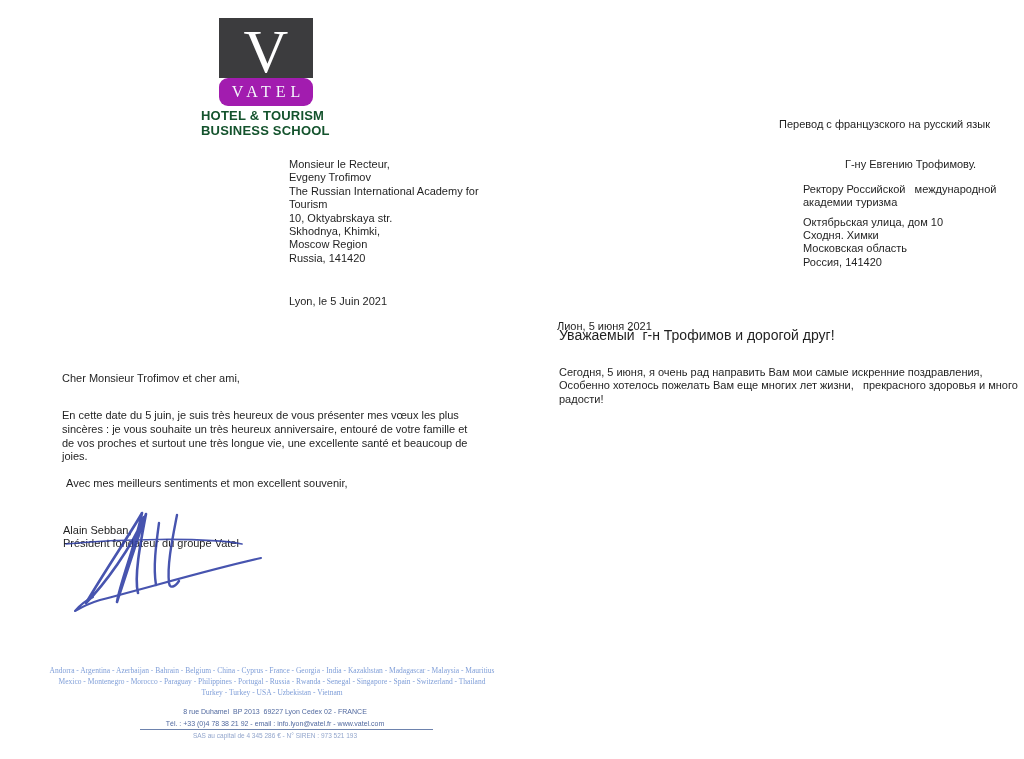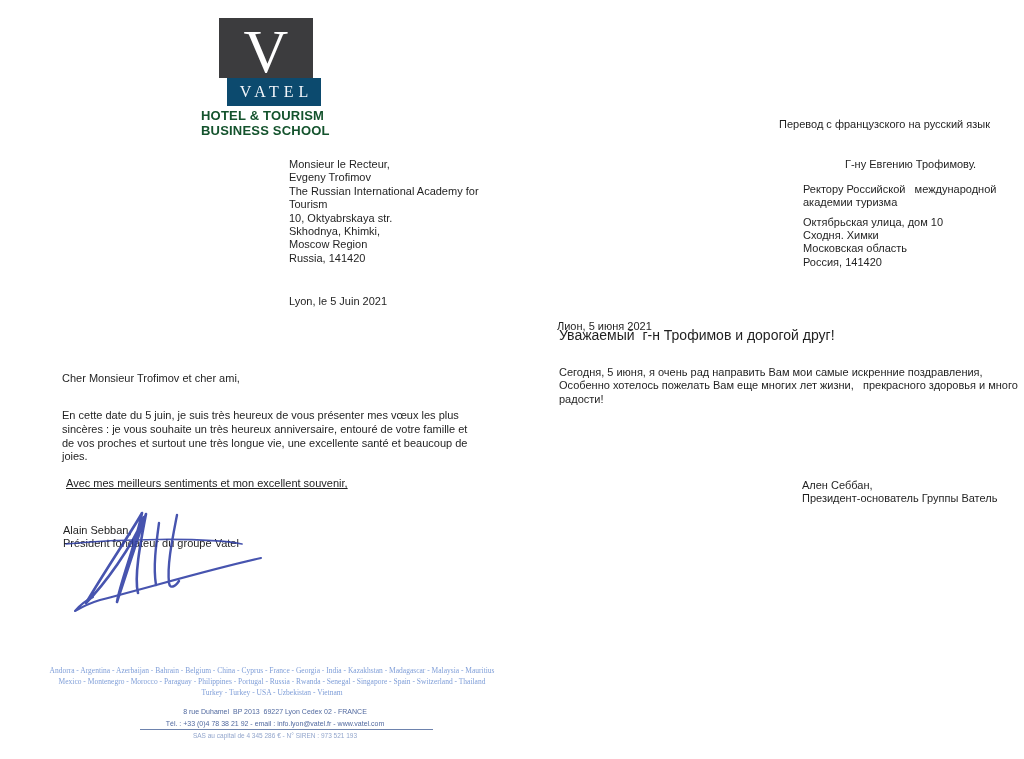--- a/index.html
+++ b/index.html
@@ -8,33 +8,33 @@
     font-family:"Liberation Sans",sans-serif;color:#1f1f1f;
   }
   .abs{position:absolute;}
   .line{white-space:pre-wrap;}
 
   
   .logo-box{left:219px;top:18px;width:94px;height:88px;}
   .logo-dark{position:absolute;left:0;top:0;width:94px;height:60px;background:#3c3c3e;
     display:flex;align-items:flex-start;justify-content:center;}
   .logo-v{font-family:"Liberation Serif",serif;color:#ffffff;font-size:62px;line-height:66px;font-weight:400;}
-  .logo-band{position:absolute;left:8px;top:60px;width:94px;height:28px;background:#0c4a6e;
-    display:flex;align-items:center;justify-content:center;}
+  .logo-band{position:absolute;left:0;top:60px;width:94px;height:28px;background:#a21caf;
+    display:flex;align-items:center;justify-content:center;border-radius:9px;}
   .logo-word{font-family:"Liberation Serif",serif;color:#f4f7fb;font-size:16px;letter-spacing:5px;
     text-indent:5px;font-weight:500;}
   .logo-caption{left:201px;top:109px;font-size:13px;line-height:14.5px;font-weight:600;
     letter-spacing:.2px;color:#14532d;}
 
   
   .fr-recipient{left:289px;top:158px;font-size:11px;line-height:13.4px;}
   .fr-dateline{left:289px;top:295px;font-size:11px;}
   .fr-salutation{left:62px;top:372px;font-size:11px;}
   .fr-body{left:62px;top:409px;font-size:11px;line-height:13.8px;}
-  .fr-closing{left:66px;top:477px;font-size:11px;text-decoration:underline;}
+  .fr-closing{left:66px;top:477px;font-size:11px;}
   .fr-signer{left:63px;top:524px;font-size:11px;line-height:13.2px;}
   .signature-svg{left:56px;top:503px;width:260px;height:118px;pointer-events:none;}
 
   
   .ru-note{right:34px;top:118px;font-size:11px;}
   .ru-rec1{left:803px;top:158px;font-size:11px;margin-left:42px;}
   .ru-rec2{left:803px;top:183px;font-size:11px;line-height:12.8px;}
   .ru-address{left:803px;top:216px;font-size:11px;line-height:13.2px;}
   .ru-dateline{left:557px;top:292px;font-size:11px;margin-top:28px;}
   .ru-salutation{left:559px;top:327px;font-size:14px;}
@@ -126,24 +126,20 @@
   <div class="abs ru-dateline line">Лион, 5 июня 2021</div>
   <div class="abs ru-salutation line">Уважаемый  г-н Трофимов и дорогой друг!</div>
 
   <div class="abs ru-body">
     <div class="line">Сегодня, 5 июня, я очень рад направить Вам мои самые искренние поздравления,</div>
     <div class="line">Особенно хотелось пожелать Вам еще многих лет жизни,   прекрасного здоровья и много</div>
     <div class="line">радости!</div>
   </div>
 
 
-  <div class="abs ru-signer">
-    <div class="line">Ален Себбан,</div>
-    <div class="line">Президент-основатель Группы Ватель</div>
-  </div>
 
   <div class="abs footer-countries">
     <div class="line">Andorra - Argentina - Azerbaijan - Bahrain - Belgium - China - Cyprus - France - Georgia - India - Kazakhstan - Madagascar - Malaysia - Mauritius</div>
     <div class="line">Mexico - Montenegro - Morocco - Paraguay - Philippines - Portugal - Russia - Rwanda - Senegal - Singapore - Spain - Switzerland - Thailand</div>
     <div class="line">Turkey - Turkey - USA - Uzbekistan - Vietnam</div>
   </div>
 
   <div class="abs footer-contact">
     <div class="line">8 rue Duhamel  BP 2013  69227 Lyon Cedex 02 - FRANCE</div>
     <div class="line">Tél. : +33 (0)4 78 38 21 92 - email : info.lyon@vatel.fr - www.vatel.com</div>

